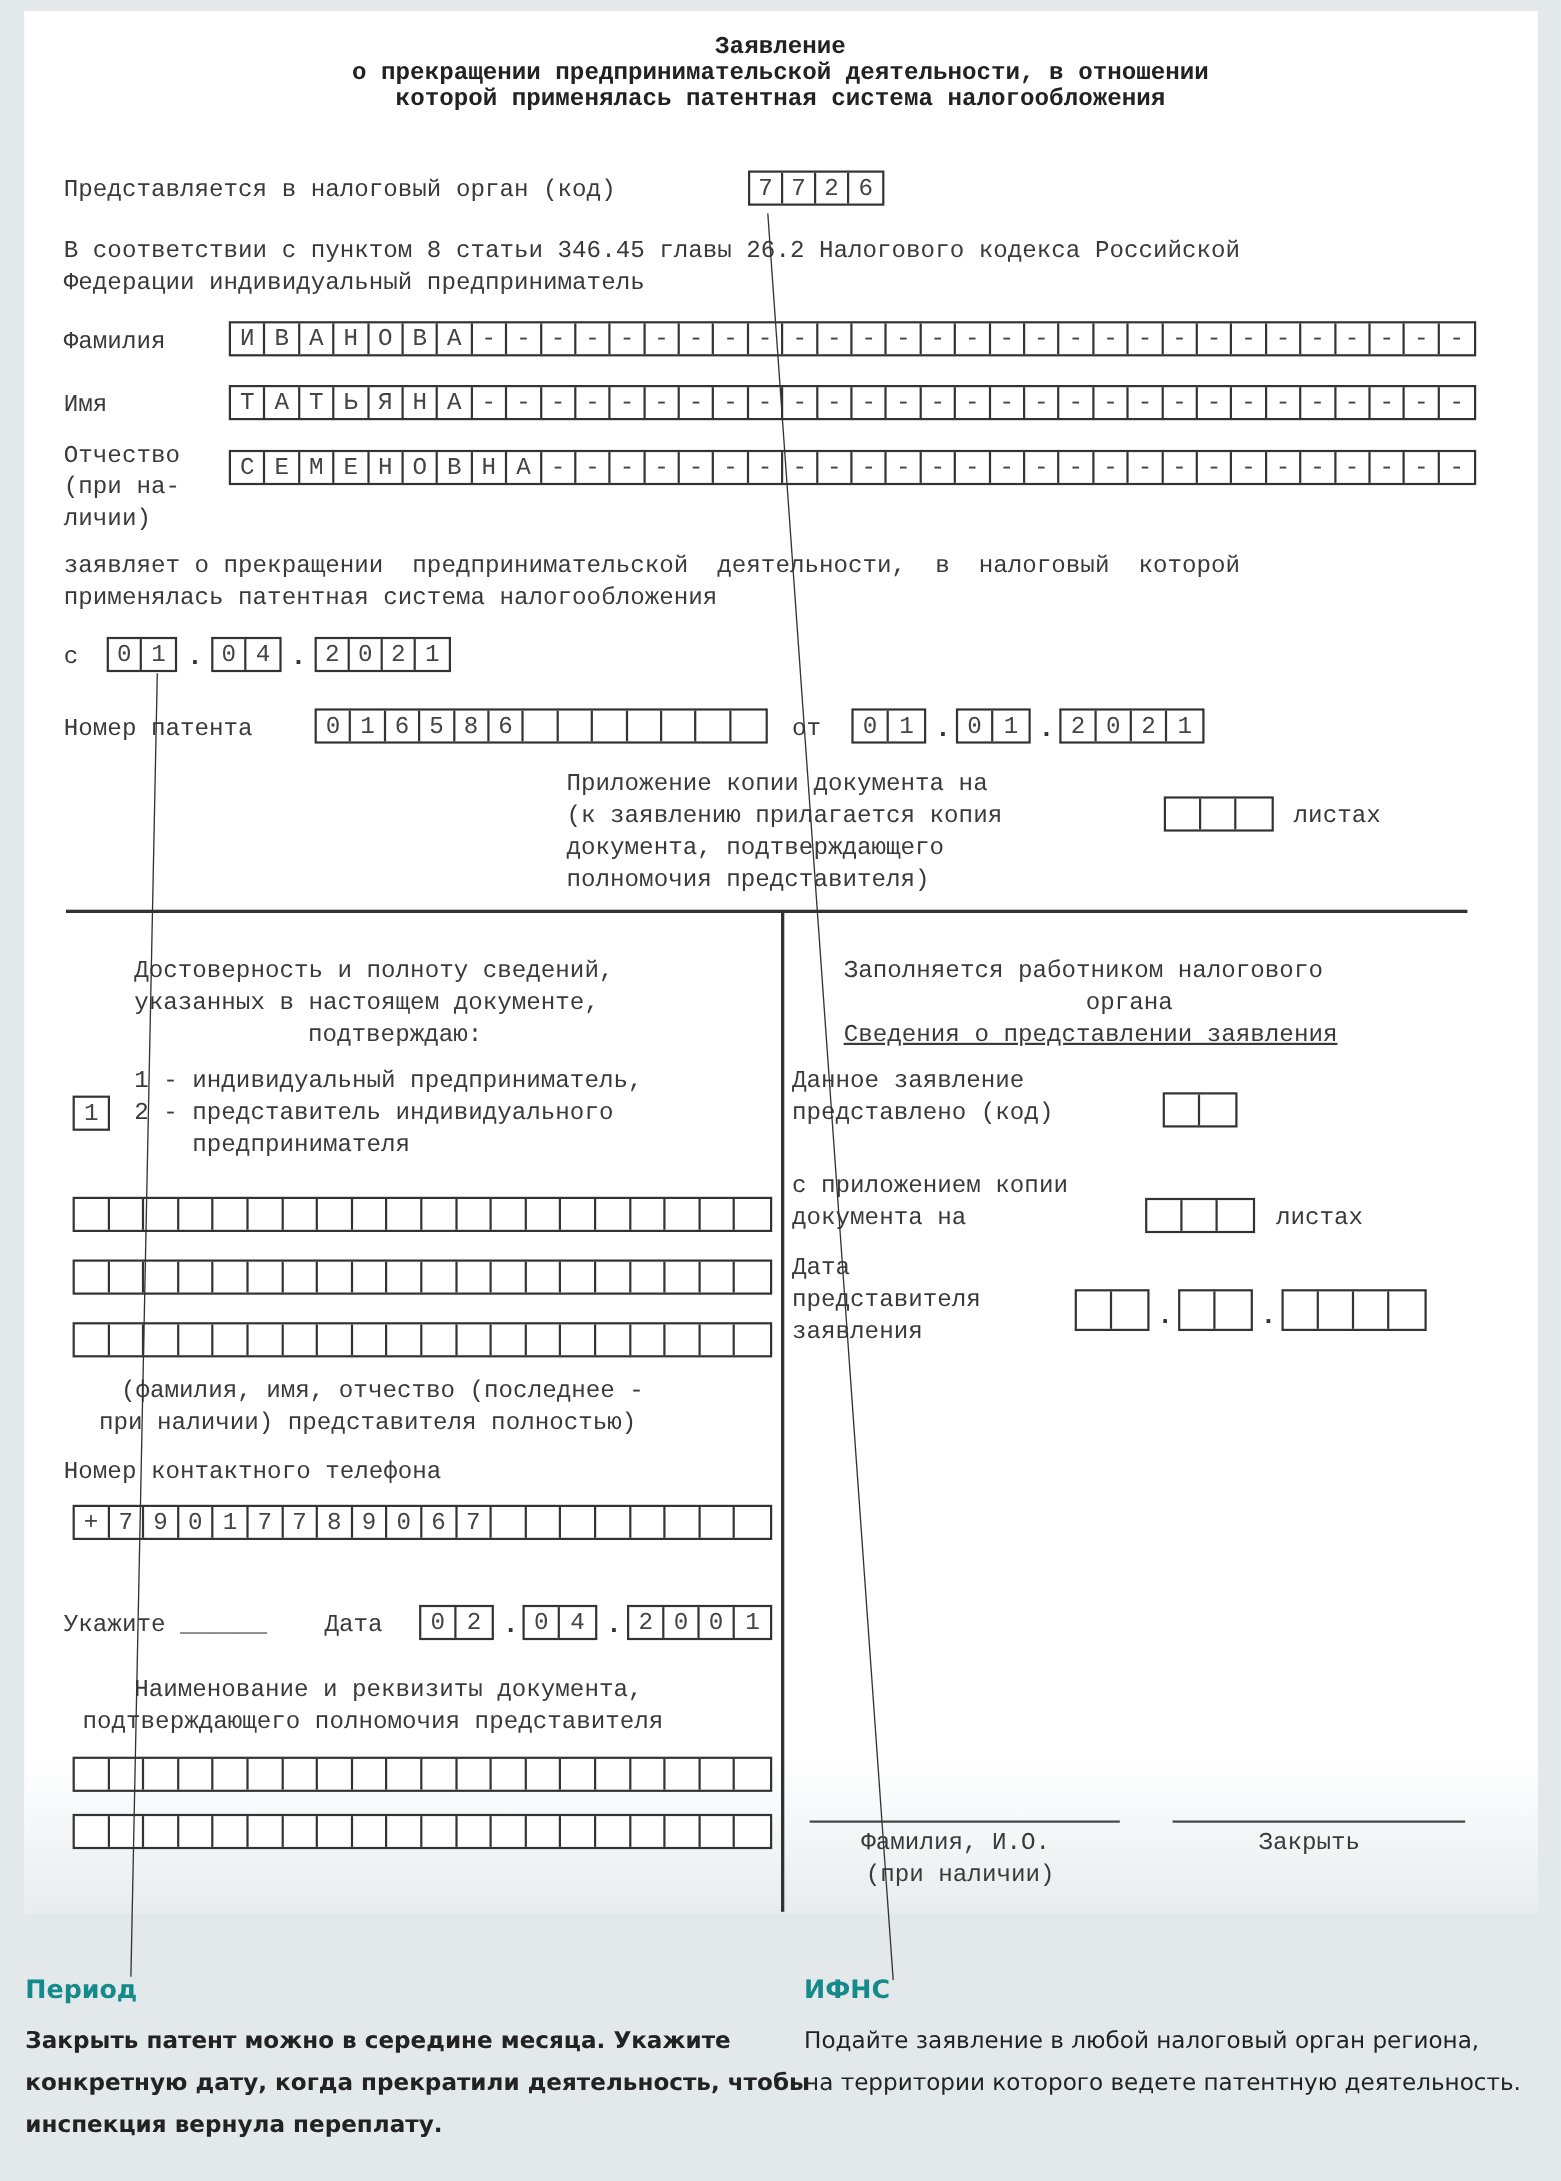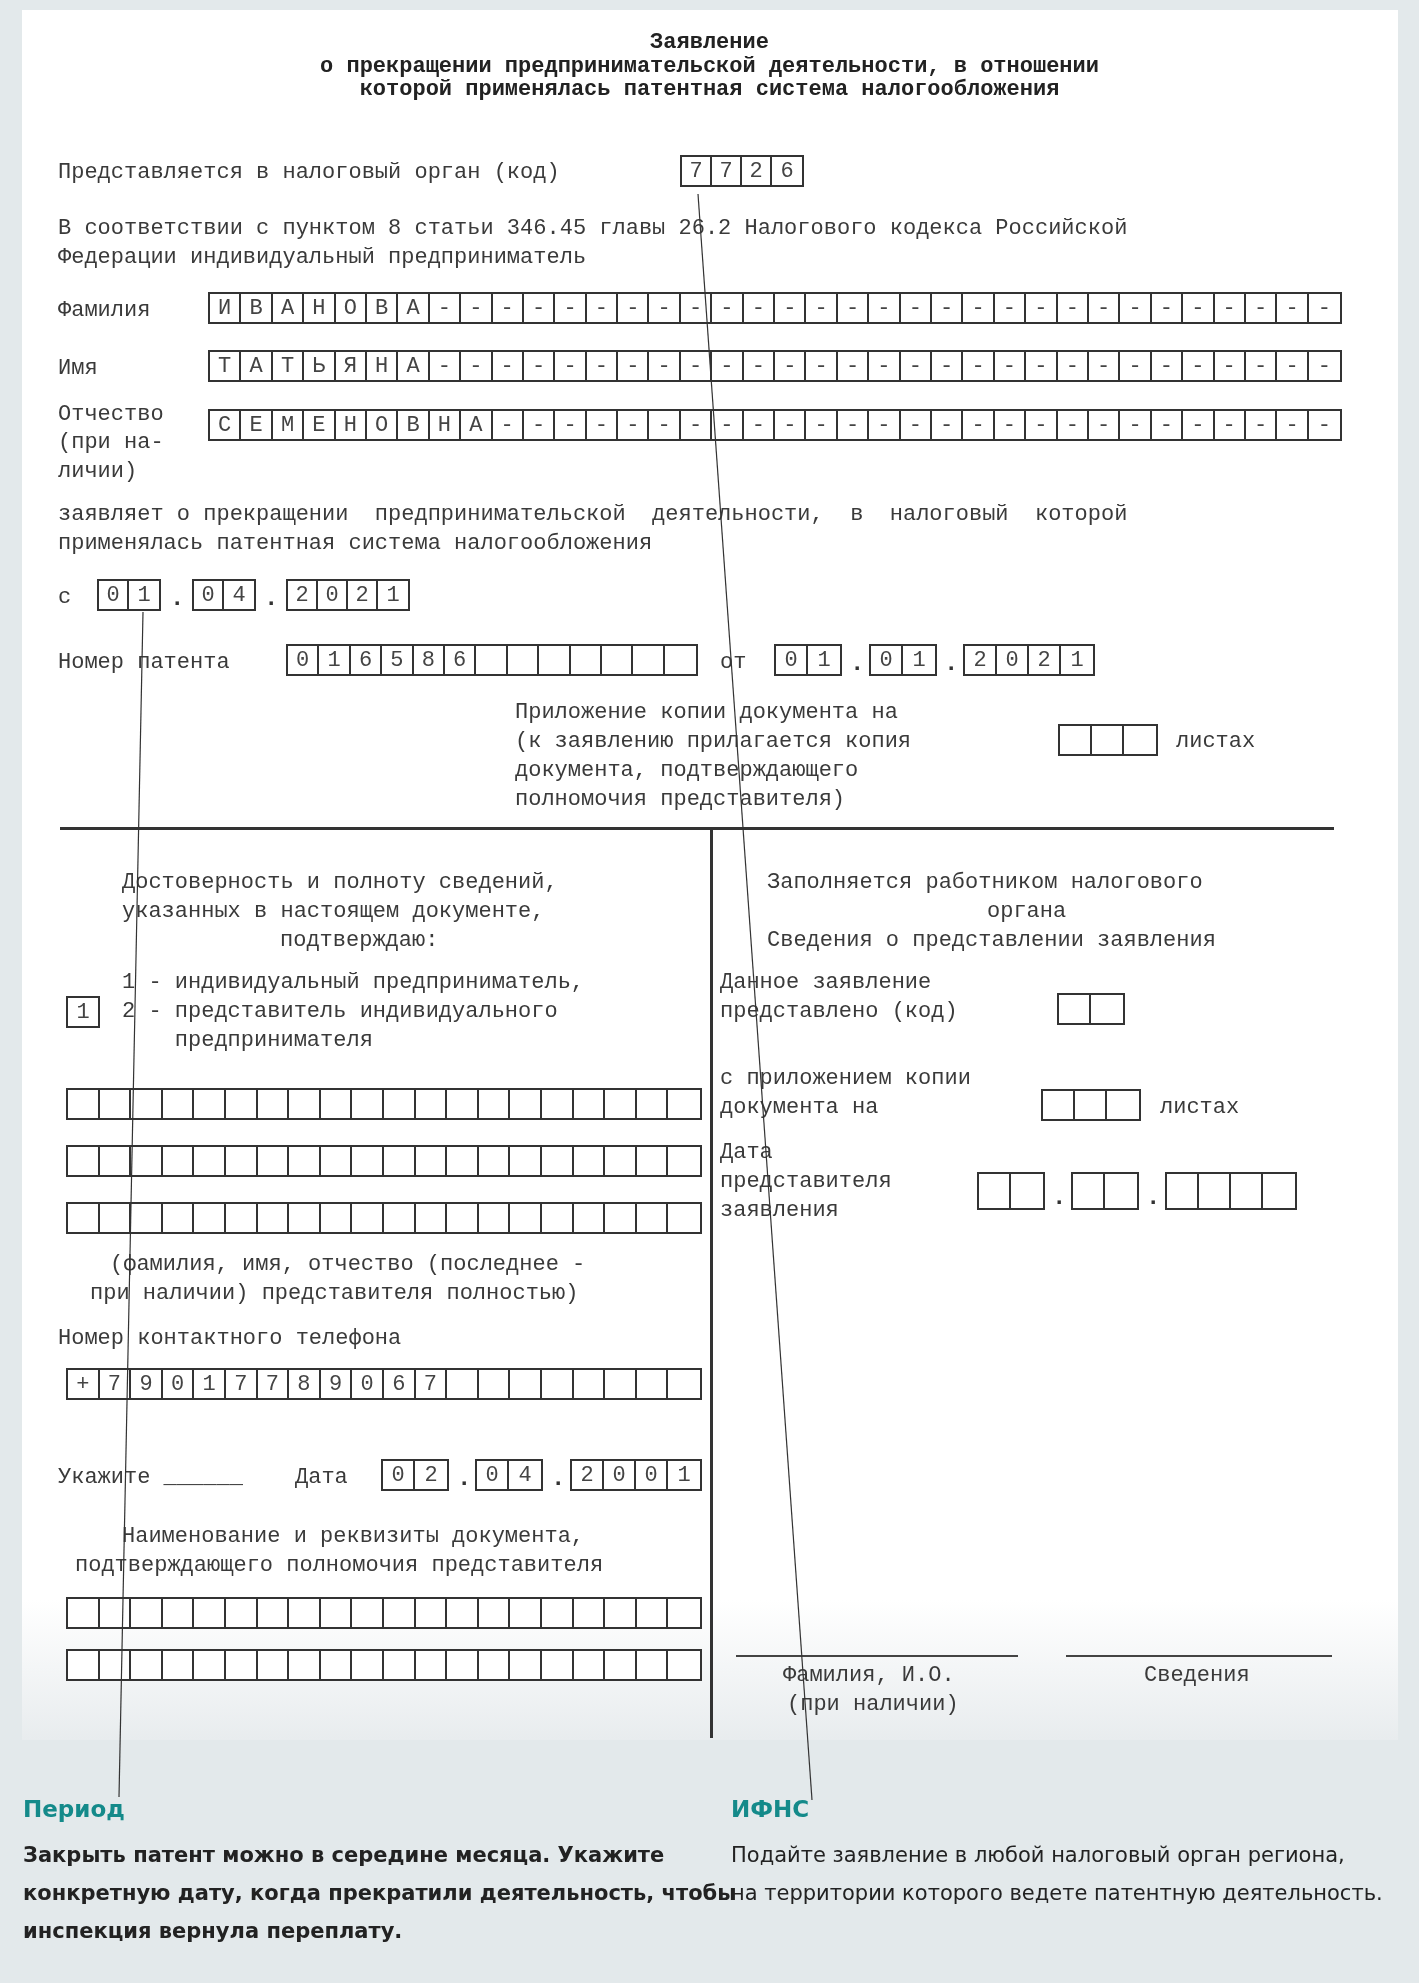--- a/index.html
+++ b/index.html
@@ -400,21 +400,21 @@
     <div class="cell" style="width: 31.6px;"></div>
     <div class="cell" style="width: 31.6px;"></div>
     <div class="cell" style="width: 31.6px;"></div>
     <div class="cell" style="width: 31.6px;"></div>
     <div class="cell" style="width: 31.6px;"></div>
     <div class="cell" style="width: 31.6px;"></div>
   </div>
 
 <div class="t" style="left:767px;top:868px;">Заполняется работником налогового</div>
 <div class="t" style="left:987px;top:897px;">органа</div>
-<div class="t" style="left:767px;top:926px;">Сведения о представлении заявления</div>
+<div class="t" style="left:767px;top:926px;text-decoration:underline;">Сведения о представлении заявления</div>
 
 <div class="t" style="left:720px;top:968px;">Данное заявление</div>
 <div class="t" style="left:720px;top:997px;">представлено (код)</div>
 <div class="cells" style="left:1057px;top:993px;">
     <div class="cell" style="width: 32px;"></div>
     <div class="cell" style="width: 32px;"></div>
   </div>
 
 <div class="t" style="left:720px;top:1064px;">с приложением копии</div>
 <div class="t" style="left:720px;top:1093px;">документа на</div>
@@ -442,21 +442,21 @@
     <div class="cell" style="width: 32px;"></div>
     <div class="cell" style="width: 32px;"></div>
     <div class="cell" style="width: 32px;"></div>
     <div class="cell" style="width: 32px;"></div>
   </div>
 
 <div class="underline" style="left:736px;top:1655px;width:282px;"></div>
 <div class="underline" style="left:1066px;top:1655px;width:266px;"></div>
 <div class="t" style="left:783px;top:1661px;">Фамилия, И.О.</div>
 <div class="t" style="left:787px;top:1690px;">(при наличии)</div>
-<div class="t" style="left:1144px;top:1661px;">Сведения</div>
+<div class="t" style="left:1144px;top:1661px;">Закрыть</div>
 
 <svg class="leader" viewBox="0 0 1419 1983">
   <line x1="143" y1="612" x2="119" y2="1797" stroke="#333" stroke-width="1.2"></line>
   <line x1="698" y1="194" x2="812" y2="1800" stroke="#333" stroke-width="1.2"></line>
 </svg>
 
 <div class="note-h" style="left:23px;top:1796px;">Период</div>
 <div class="note-b" style="left:23px;top:1836px;font-weight:bold;">Закрыть патент можно в середине месяца. Укажите
 конкретную дату, когда прекратили деятельность, чтобы
 инспекция вернула переплату.</div>

